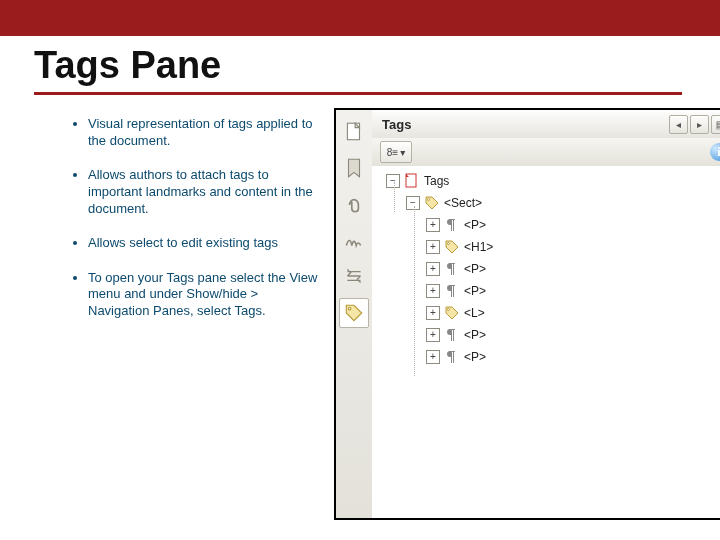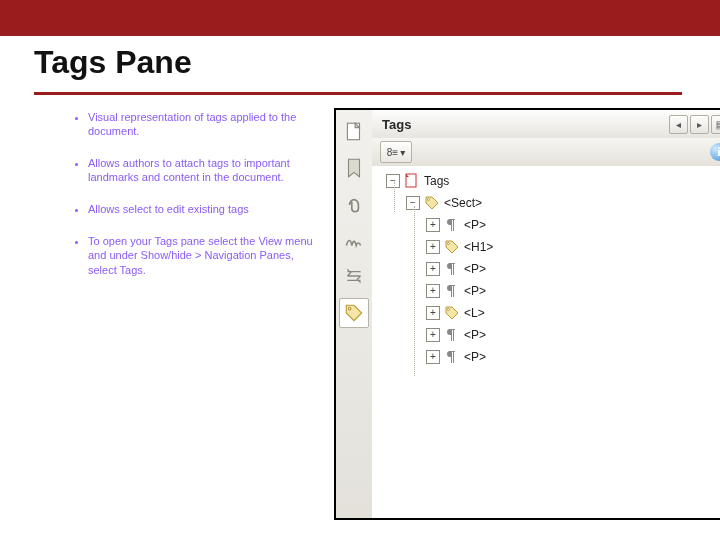--- a/index.html
+++ b/index.html
@@ -1,20 +1,20 @@
 <!DOCTYPE html>
 <html><head>
 <meta charset="utf-8">
 <style>
   html,body{margin:0;padding:0;font-family:Arial,Helvetica,sans-serif;background:#fff}
   .slide{width:720px;height:540px;position:relative;background:#fff;overflow:hidden}
   .topbar{position:absolute;top:0;left:0;right:0;height:36px;background:#9b1c1c}
-  .title{position:absolute;top:44px;left:34px;font-size:32px;font-weight:700;color:#111}
+  .title{position:absolute;top:44px;left:34px;font-size:38px;font-weight:700;color:#111}
   .title-underline{position:absolute;top:92px;left:34px;width:648px;height:3px;background:#9b1c1c}
-  .content{position:absolute;top:110px;left:72px;width:248px;font-size:11px;line-height:1.28;color:#8b5cf6}
+  .content{position:absolute;top:116px;left:72px;width:248px;font-size:13px;line-height:1.28;color:#0c4a6e}
   .content ul{margin:0;padding-left:16px;list-style:disc}
   .content li{margin-bottom:18px}
   .shot{position:absolute;top:108px;left:334px;width:404px;height:412px;border:2px solid #000;background:#ebe9e3;box-sizing:border-box}
   .nav-col{position:absolute;top:0;left:0;width:36px;height:100%;background:linear-gradient(to bottom,#f2f1ed,#e3e1da);border-right:1px solid #aba79a}
   .nav-item{width:28px;height:28px;margin:8px auto 6px;display:flex;align-items:center;justify-content:center}
   .nav-active{background:#fff;border:1px solid #b7b3a7;border-radius:2px}
   .nav-icon svg{width:22px;height:22px;display:block}
   .panel-head{position:absolute;top:0;left:36px;right:0;height:28px;background:linear-gradient(to bottom,#fdfdfc,#e7e5df);border-bottom:1px solid #b8b5a9;display:flex;align-items:center}
   .panel-title{margin-left:10px;font-weight:700;font-size:13px;color:#2a2a2a}
   .head-right{margin-left:auto;display:flex;align-items:center;gap:2px;margin-right:6px}

